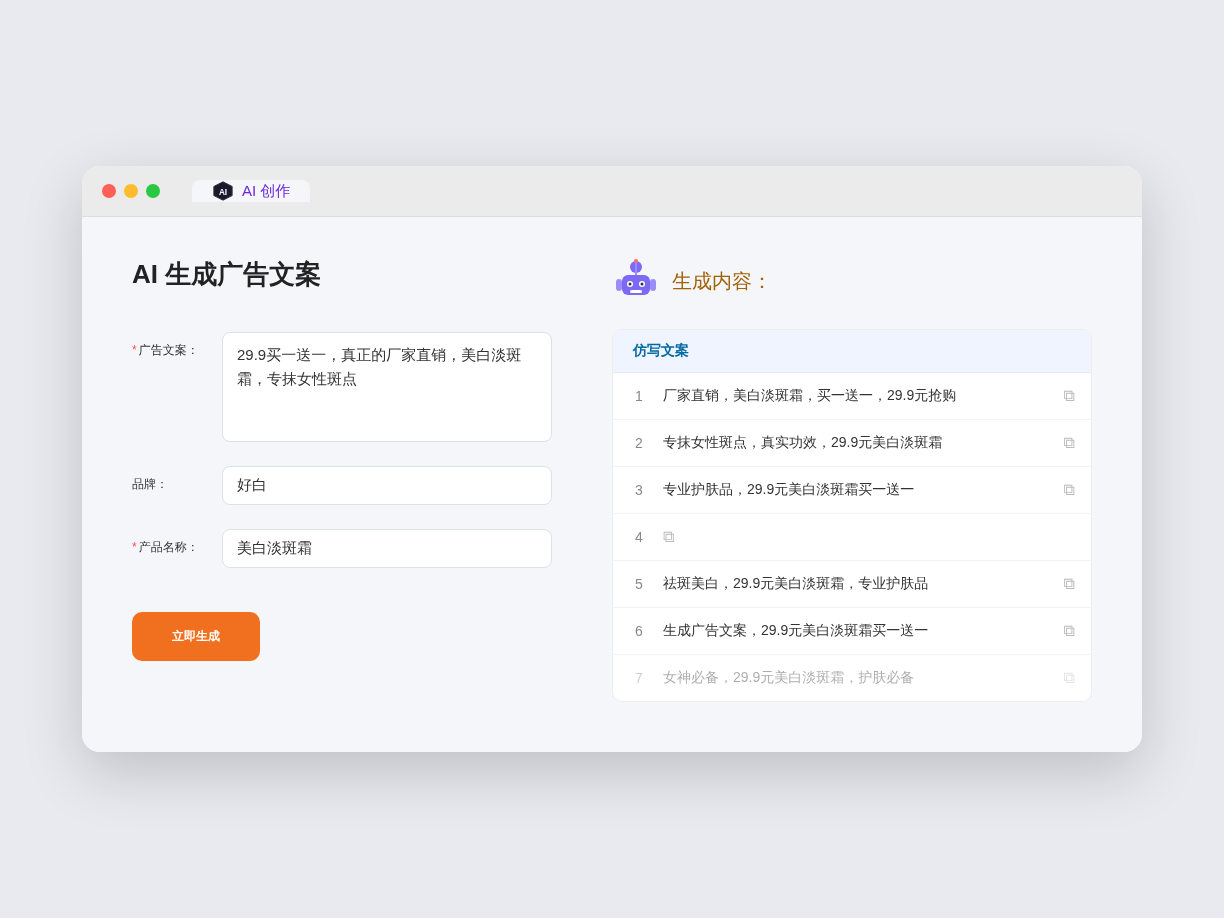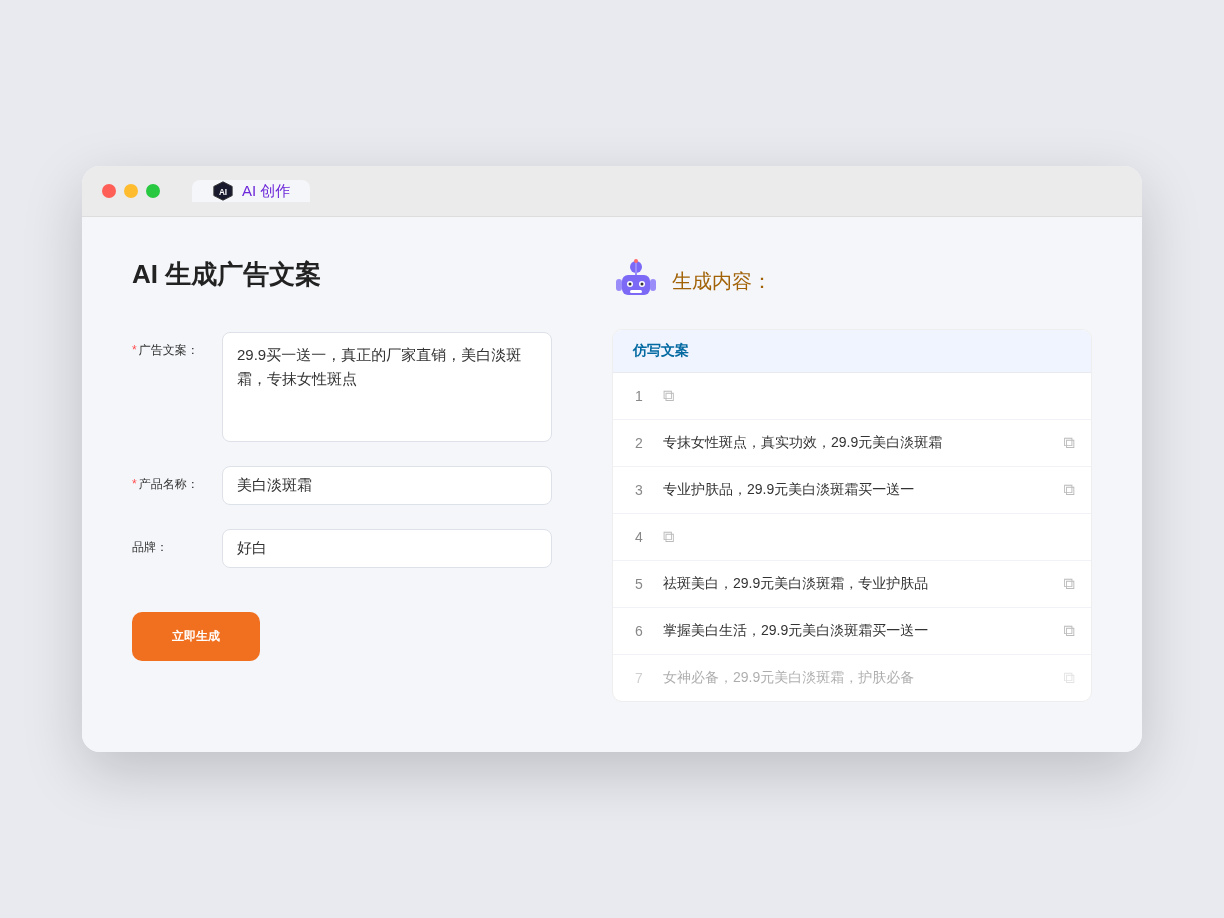--- a/index.html
+++ b/index.html
@@ -237,30 +237,30 @@
       
       <div class="form-group">
         <label class="form-label">
           <span class="required-star">*</span><span>广告文案：</span>
         </label>
         <textarea class="form-input" style="">29.9买一送一，真正的厂家直销，美白淡斑霜，专抹女性斑点</textarea>
       </div>
 
       
       <div class="form-group">
+        <label class="form-label">品牌：</label>
+        <input type="text" class="form-input" value="好白" style="">
+      </div>
+
+      
+      <div class="form-group">
         <label class="form-label">
           <span class="required-star">*</span><span>产品名称：</span>
         </label>
         <input type="text" class="form-input" value="美白淡斑霜" style="">
-      </div>
-
-      
-      <div class="form-group">
-        <label class="form-label">品牌：</label>
-        <input type="text" class="form-input" value="好白" style="">
       </div>
 
       
       <button class="generate-btn">立即生成</button>
     </div>
 
     <div class="right-panel">
       <div class="result-header">
 
         <svg class="robot-icon" viewBox="0 0 48 48" xmlns="http://www.w3.org/2000/svg">
@@ -277,20 +277,21 @@
           <circle cx="24" cy="4" r="2" fill="#ff6b6b"></circle>
         </svg>
         <span class="result-title">生成内容：</span>
       </div>
 
       <div class="result-table">
         <div class="result-table-header">仿写文案</div>
         <div id="result-rows">
             <div class="result-row">
               <span class="row-num">1</span>
+              <span class="row-text">厂家直销，美白淡斑霜，买一送一，29.9元抢购</span>
               <span class="copy-icon">⧉</span>
             </div>
             <div class="result-row">
               <span class="row-num">2</span>
               <span class="row-text">专抹女性斑点，真实功效，29.9元美白淡斑霜</span>
               <span class="copy-icon">⧉</span>
             </div>
             <div class="result-row">
               <span class="row-num">3</span>
               <span class="row-text">专业护肤品，29.9元美白淡斑霜买一送一</span>
@@ -300,21 +301,21 @@
               <span class="row-num">4</span>
               <span class="copy-icon">⧉</span>
             </div>
             <div class="result-row">
               <span class="row-num">5</span>
               <span class="row-text">祛斑美白，29.9元美白淡斑霜，专业护肤品</span>
               <span class="copy-icon">⧉</span>
             </div>
             <div class="result-row">
               <span class="row-num">6</span>
-              <span class="row-text">掌握美白生活，29.9元美白淡斑霜买一送一</span>
+              <span class="row-text">生成广告文案，29.9元美白淡斑霜买一送一</span>
               <span class="copy-icon">⧉</span>
             </div>
             <div class="result-row faded">
               <span class="row-num">7</span>
               <span class="row-text">女神必备，29.9元美白淡斑霜，护肤必备</span>
               <span class="copy-icon">⧉</span>
             </div>
           </div>
       </div>
     </div>

